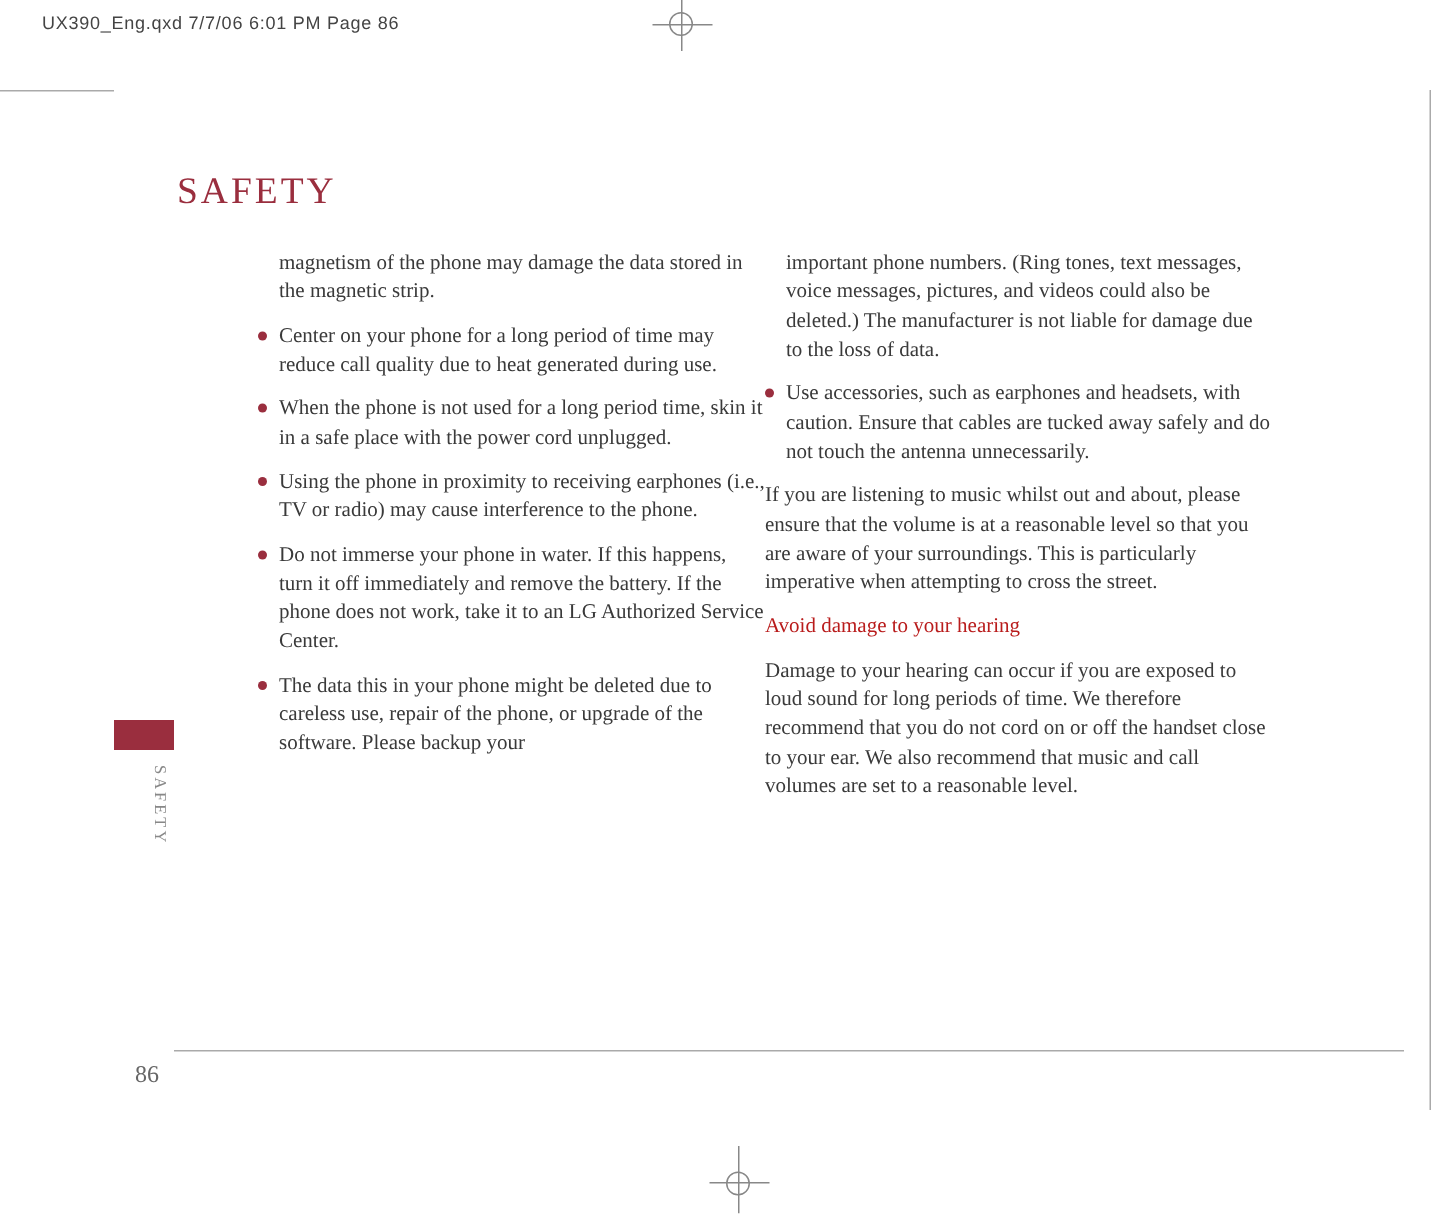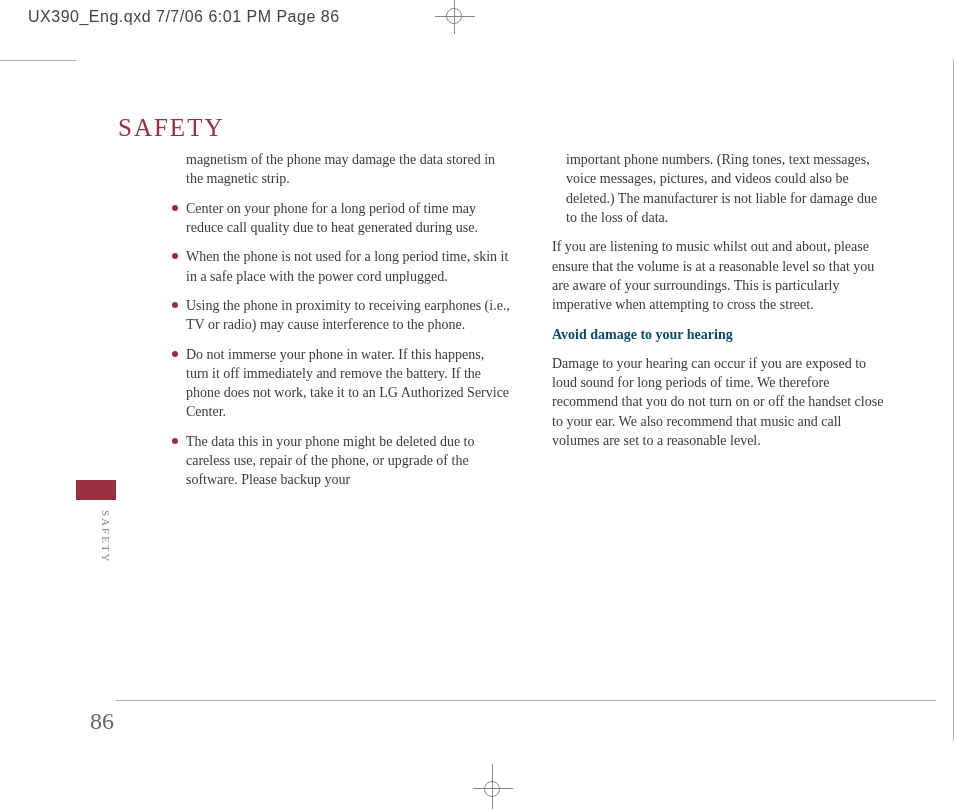--- a/index.html
+++ b/index.html
@@ -9,21 +9,21 @@
       font-family: Georgia, 'Times New Roman', serif;
       background: #fff;
       position: relative;
       color: #333;
     }
     .page-header {
       position: absolute;
       top: 8px;
       left: 28px;
       font-family: Arial, sans-serif;
-      font-size: 16px;
+      font-size: 12px;
       color: #444;
       letter-spacing: 0.5px;
     }
     .crop-mark-top {
       position: absolute;
       top: 0;
       left: 435px;
     }
     .crop-mark-top::before {
       content: '';
@@ -111,25 +111,24 @@
       position: absolute;
       top: 54px;
       left: 42px;
       font-size: 25px;
       letter-spacing: 2px;
       color: #9a2e3e;
       font-weight: normal;
     }
     .content {
       position: absolute;
-      top: 90px;
+      top: 106px;
       left: 96px;
       right: 20px;
       display: flex;
-      gap: 42px;
     }
     .col {
       width: 338px;
       font-size: 14px;
       line-height: 1.38;
       color: #3a3a3a;
     }
     .intro {
       margin-bottom: 10px;
       margin-left: 14px;
@@ -148,24 +147,24 @@
       width: 6px;
       height: 6px;
       border-radius: 50%;
       background: #9a2e3e;
     }
     .para {
       margin-top: 10px;
       margin-bottom: 10px;
     }
     .subhead {
-      font-weight: bold;
+      font-weight: normal;
       margin-top: 4px;
       margin-bottom: 8px;
-      color: #0c4a6e;
+      color: #b91c1c;
     }
     .side-tab {
       position: absolute;
       left: 0;
       top: 420px;
       width: 40px;
       height: 20px;
       background: #9a2e3e;
     }
     .side-label {
@@ -174,21 +173,21 @@
       top: 450px;
       font-size: 11px;
       letter-spacing: 2px;
       color: #888;
       writing-mode: vertical-rl;
     }
     .page-num {
       position: absolute;
       left: 14px;
       top: 648px;
-      font-size: 24px;
+      font-size: 16px;
       color: #666;
     }
     .bottom-rule {
       position: absolute;
       left: 40px;
       top: 640px;
       width: 820px;
       height: 1px;
       background: #aaa;
     }
@@ -217,22 +216,23 @@
         <li>Center on your phone for a long period of time may reduce call quality due to heat generated during use.</li>
         <li>When the phone is not used for a long period time, skin it in a safe place with the power cord unplugged.</li>
         <li>Using the phone in proximity to receiving earphones (i.e., TV or radio) may cause interference to the phone.</li>
         <li>Do not immerse your phone in water. If this happens, turn it off immediately and remove the battery. If the phone does not work, take it to an LG Authorized Service Center.</li>
         <li>The data this in your phone might be deleted due to careless use, repair of the phone, or upgrade of the software. Please backup your</li>
       </ul>
     </div>
     <div class="col">
       <div class="intro">important phone numbers. (Ring tones, text messages, voice messages, pictures, and videos could also be deleted.) The manufacturer is not liable for damage due to the loss of data.</div>
       <ul>
+        <li>Use accessories, such as earphones and headsets, with caution. Ensure that cables are tucked away safely and do not touch the antenna unnecessarily.</li>
       </ul>
       <div class="para">If you are listening to music whilst out and about, please ensure that the volume is at a reasonable level so that you are aware of your surroundings. This is particularly imperative when attempting to cross the street.</div>
       <div class="subhead">Avoid damage to your hearing</div>
-      <div class="para">Damage to your hearing can occur if you are exposed to loud sound for long periods of time. We therefore recommend that you do not turn on or off the handset close to your ear. We also recommend that music and call volumes are set to a reasonable level.</div>
+      <div class="para">Damage to your hearing can occur if you are exposed to loud sound for long periods of time. We therefore recommend that you do not cord on or off the handset close to your ear. We also recommend that music and call volumes are set to a reasonable level.</div>
     </div>
   </div>
 
   <div class="bottom-rule"></div>
   <div class="page-num">86</div>
 </div>
 
 </body></html>

